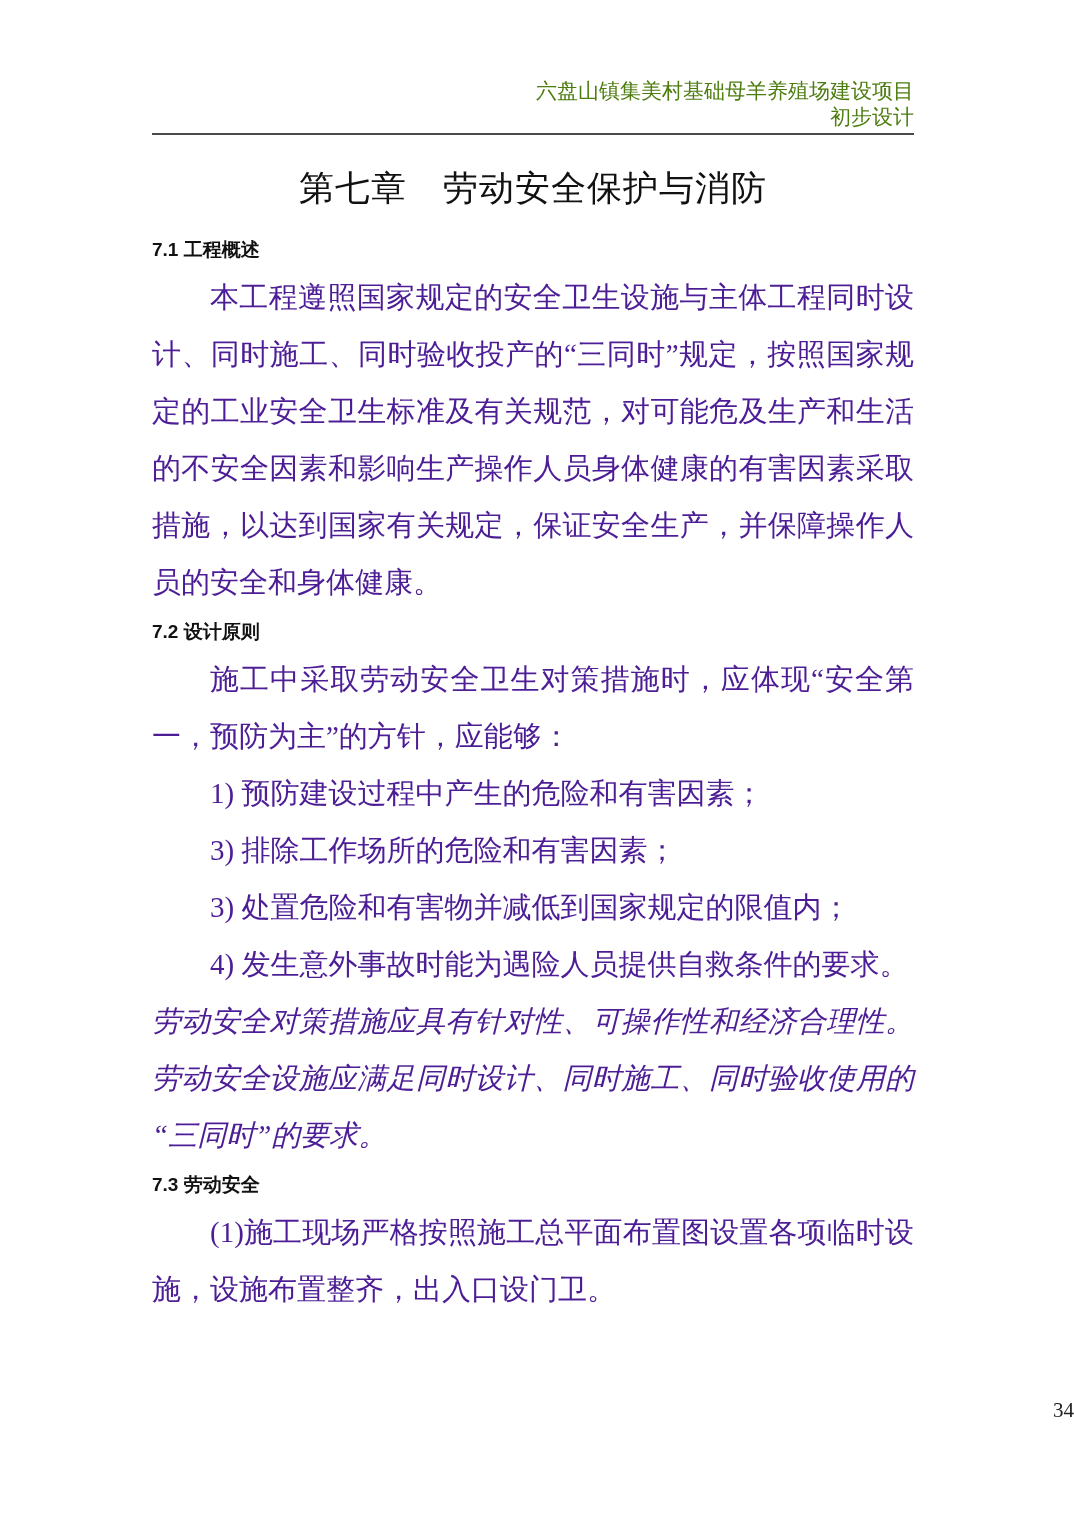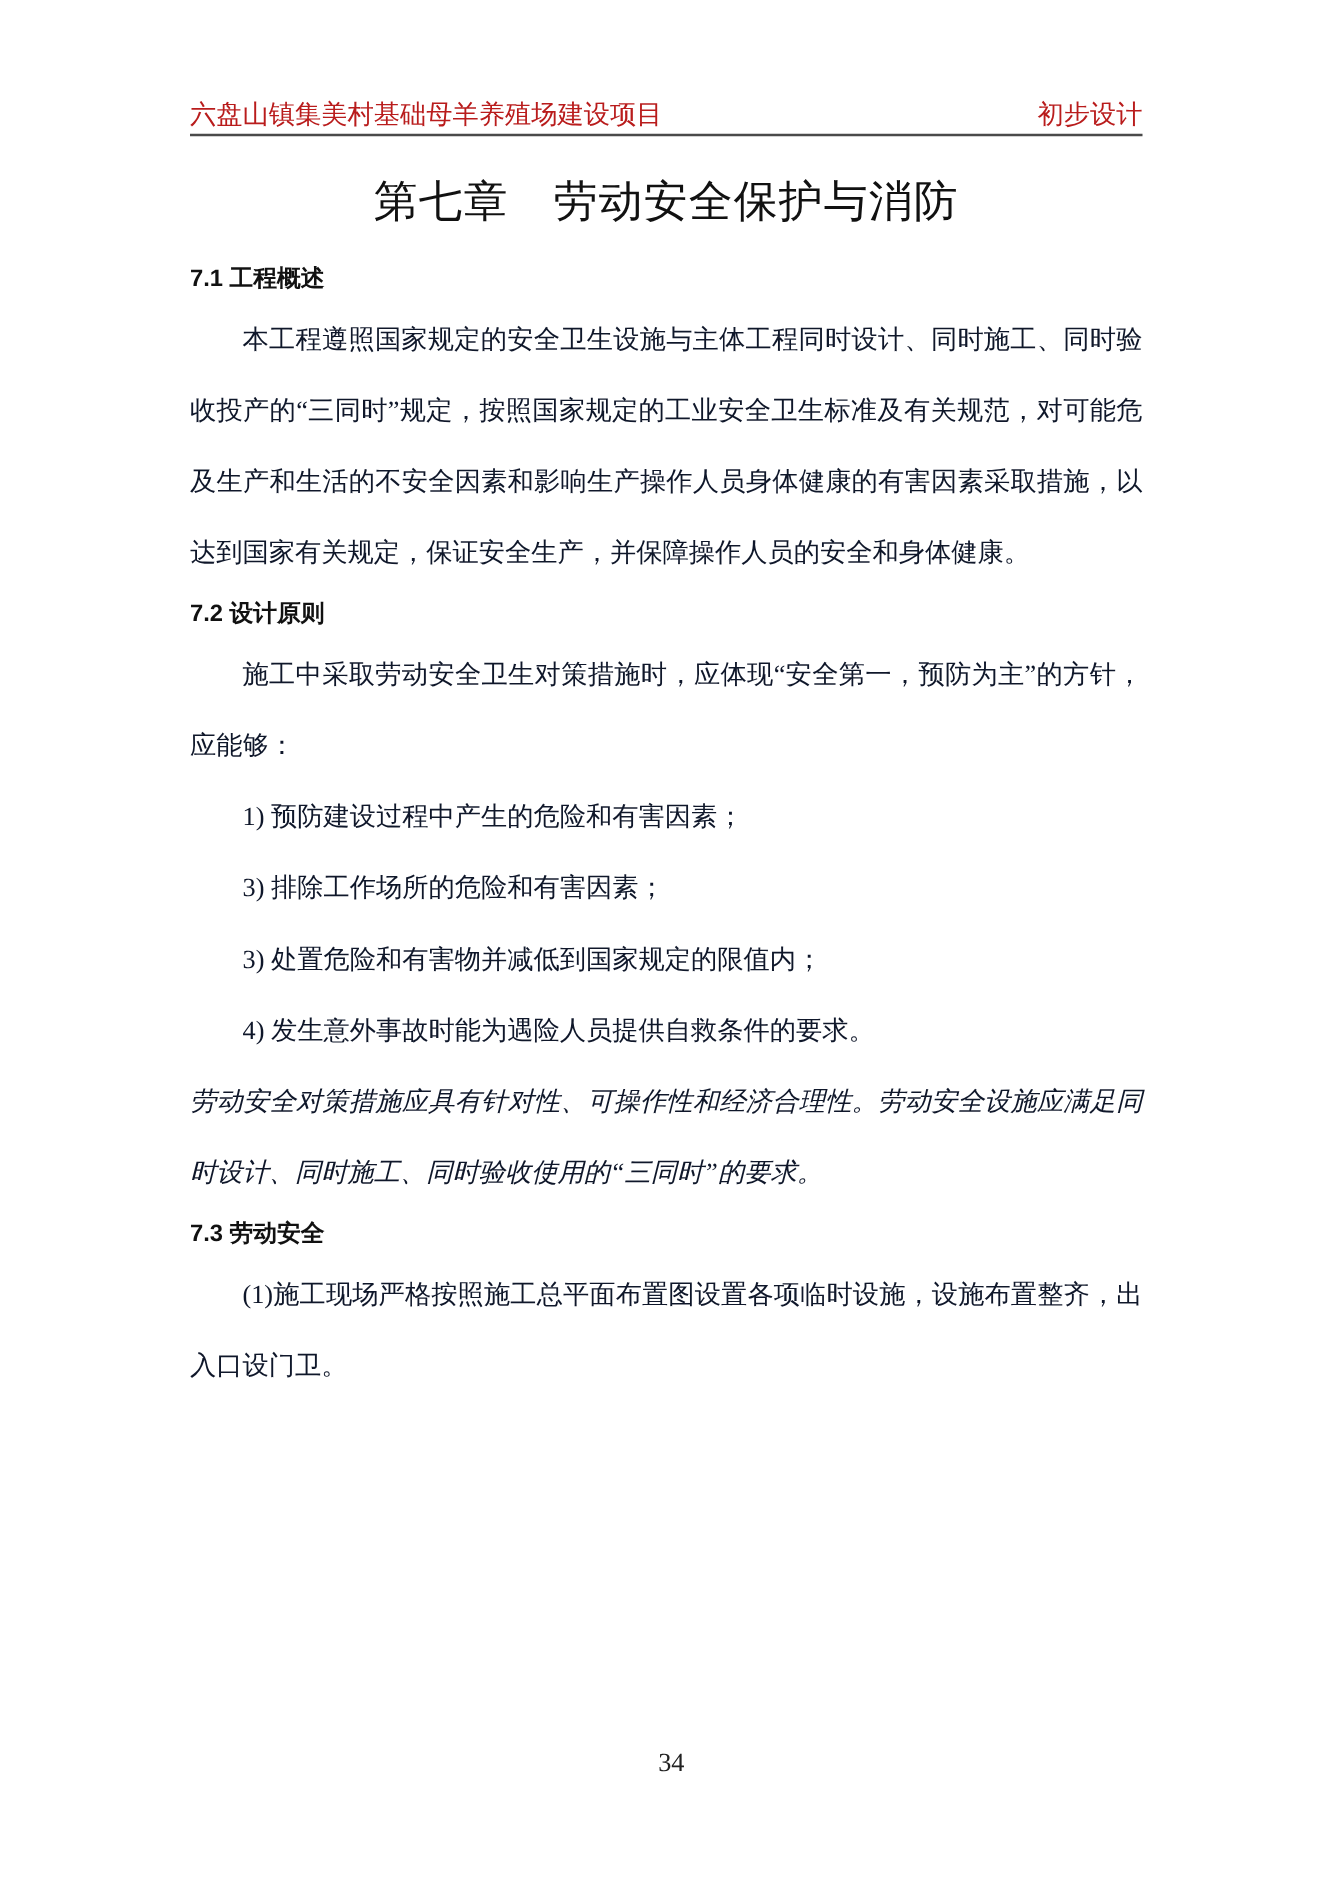--- a/index.html
+++ b/index.html
@@ -26,21 +26,22 @@
   
   .header-row {
     display: flex;
     justify-content: space-between;
     align-items: flex-end;
     padding-top: 78px;
     border-bottom: 2px solid #4a4a4a;
     padding-bottom: 3px;
     font-size: 21px;
     line-height: 26px;
-    color: #b91c1c;
+    color: #4d7c0f;
+    flex-direction: column;
   }
   
   .chapter-title {
     margin-top: 30px;
     text-align: center;
     font-family: "Liberation Sans", "DejaVu Sans", sans-serif;
     font-weight: normal;
     font-size: 35px;
     line-height: 46px;
     letter-spacing: 1px;
@@ -54,36 +55,36 @@
     line-height: 38px;
     margin: 0;
     padding: 0;
     color: #111;
   }
   .heading-71 { margin-top: 20px; }
   .heading-72 { margin-top: 2px; }
   .heading-73 { margin-top: 2px; }
   
   .para {
-    font-size: 21px;
+    font-size: 29px;
     line-height: 57px;
     margin: 0;
     text-align: justify;
     text-align-last: left;
-    color: #0f172a;
+    color: #4c1d95;
   }
   .indent { text-indent: 2em; }
   .no-indent { text-indent: 0; font-style: italic; }
   
   .page-number {
     position: absolute;
     left: 0;
     top: 1398px;
     width: 1074px;
-    text-align: center;
+    text-align: right;
     font-size: 21px;
     color: #222;
   }
 </style>
 </head>
 <body>
 
 <div class="page">
   <div class="content">
 

